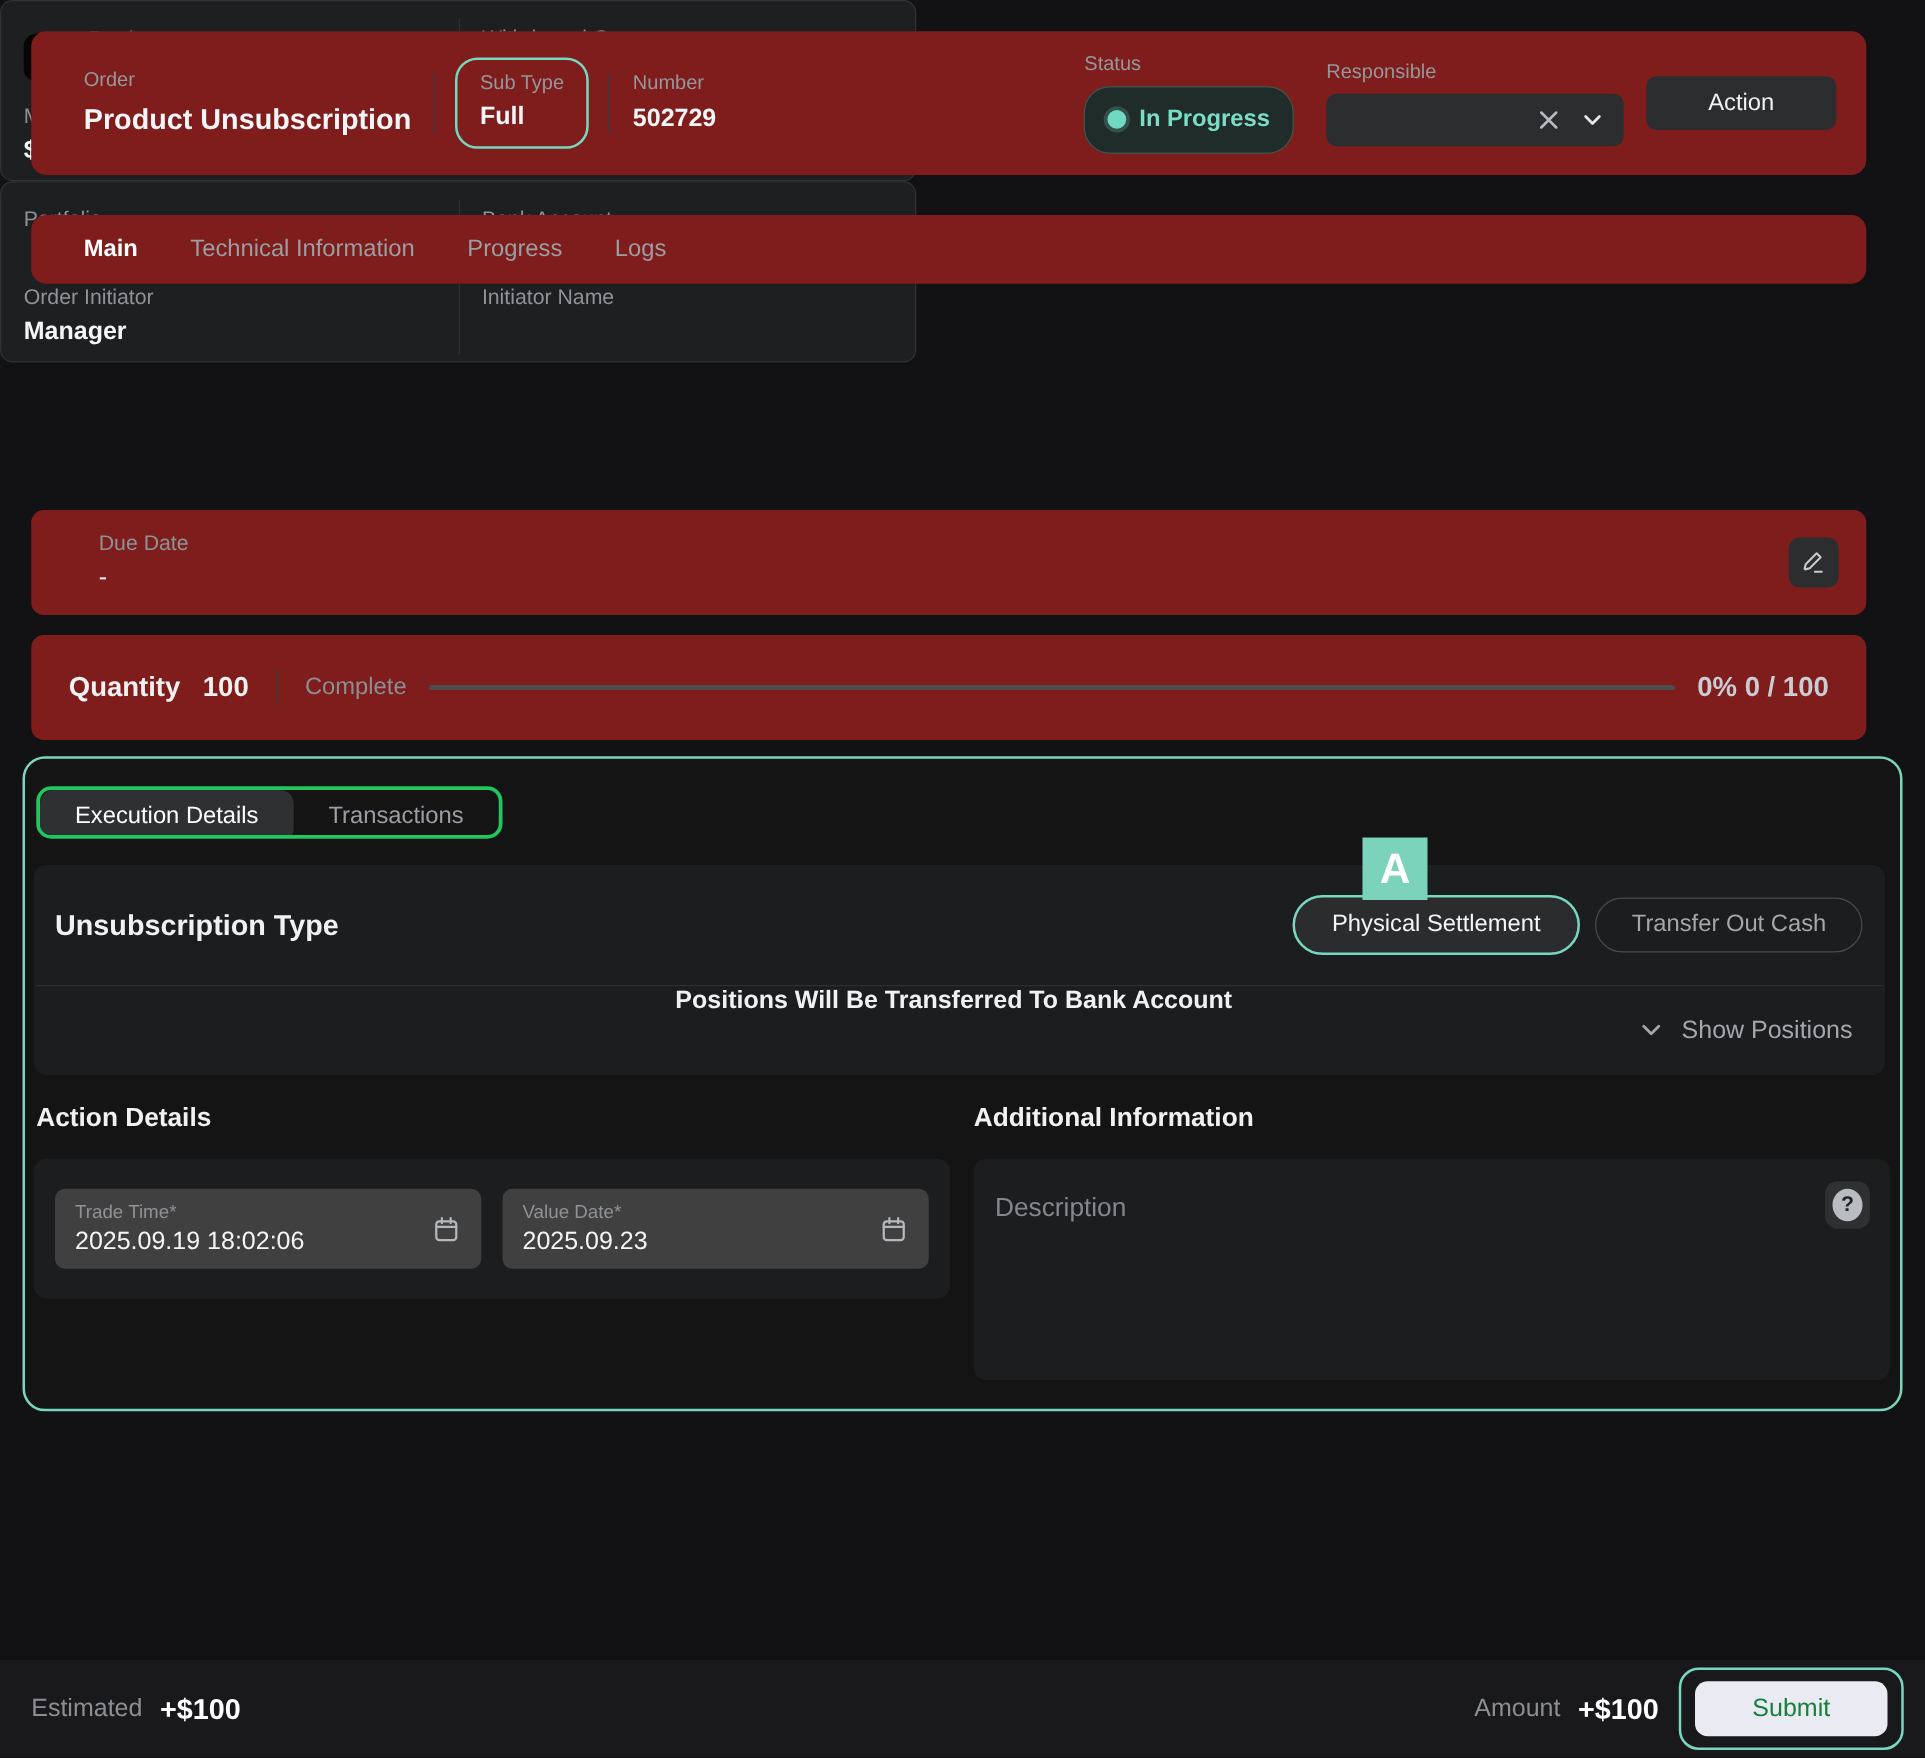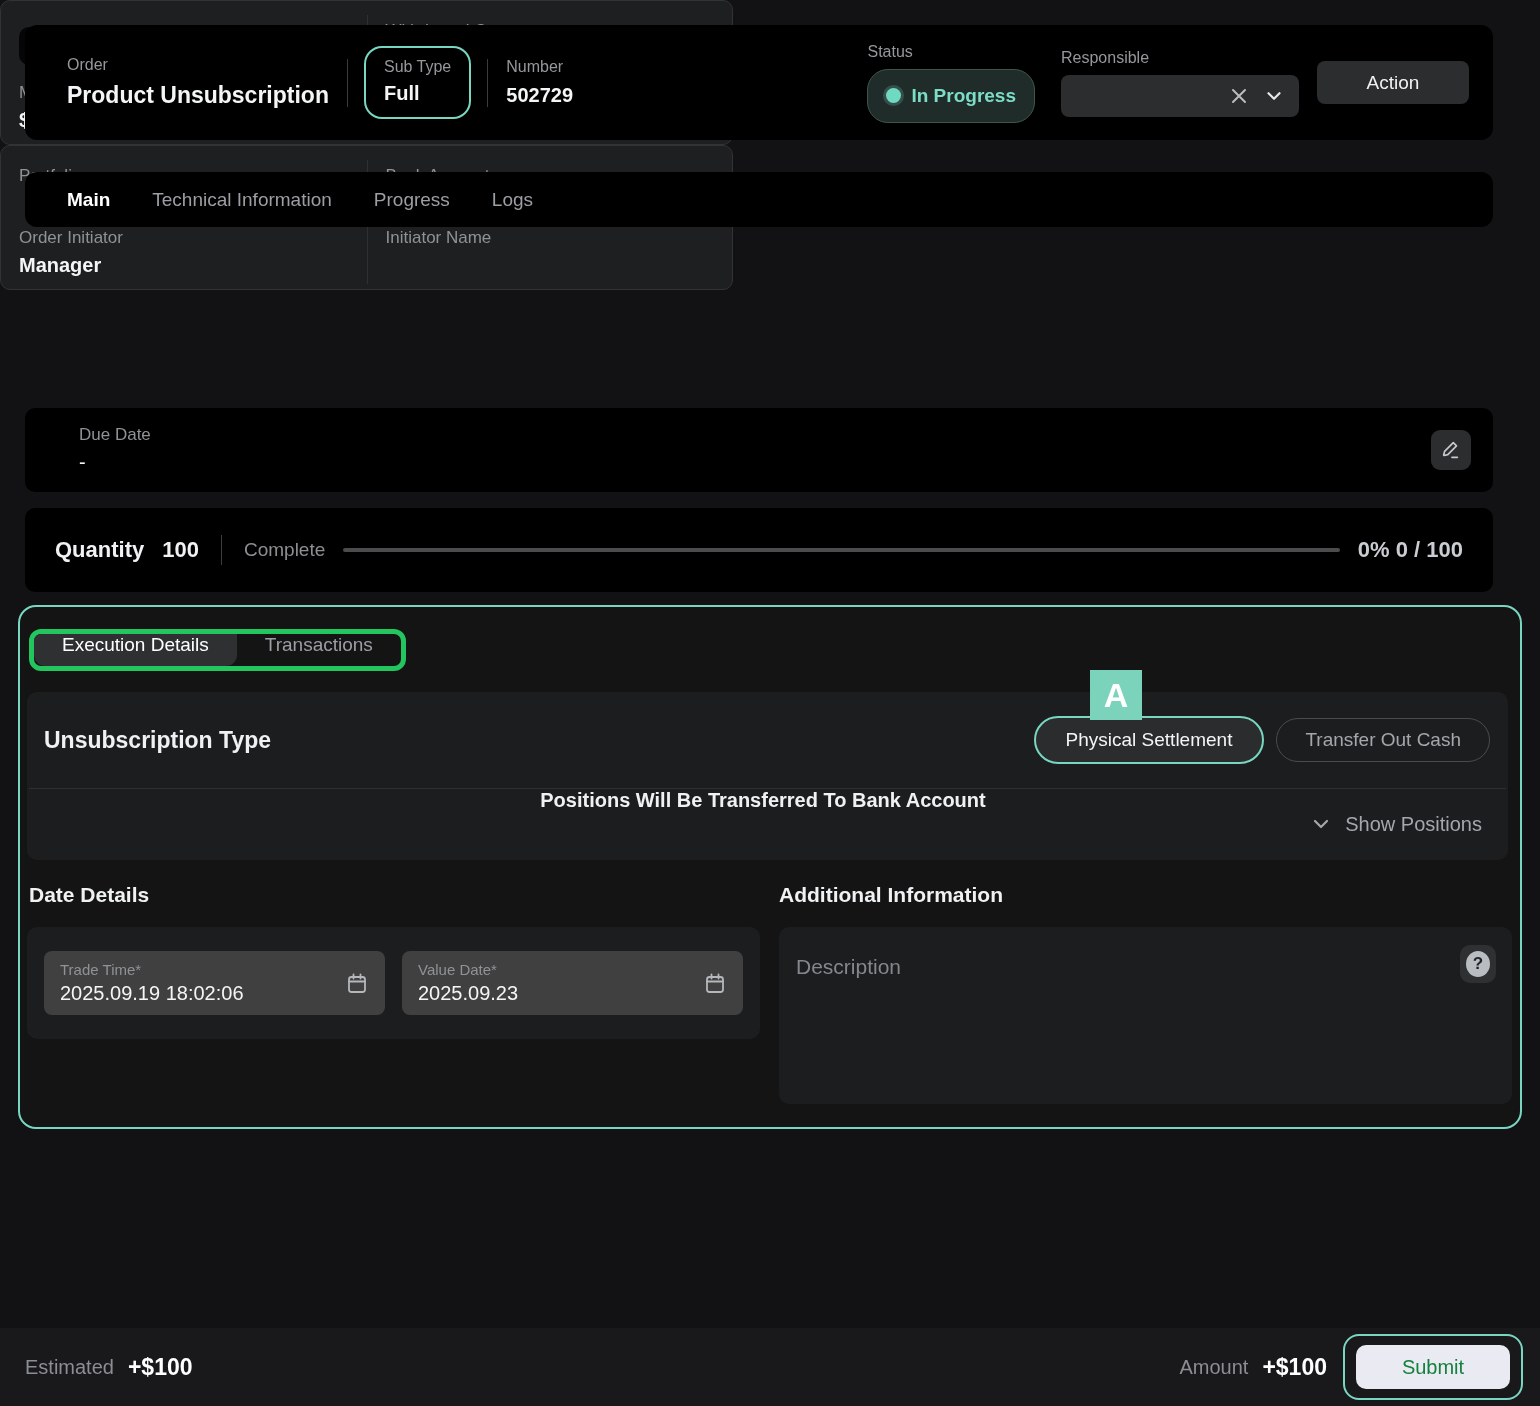--- a/index.html
+++ b/index.html
@@ -9,21 +9,21 @@
     font-family:"Liberation Sans", sans-serif;
     color:#f0f1f2;
     position:relative;
     overflow:hidden;
   }
   .page { position:absolute; inset:0; }
 
   
   .lbl { color:#95979b; font-size:16px; }
   .val { color:#f4f5f6; font-size:20px; font-weight:bold; }
-  .card { background:#000000; border-radius:12px; position:absolute; }
+  .card { background:#7f1d1d; border-radius:12px; position:absolute; }
   .vdiv { width:1px; height:48px; background:#3a3b3d; }
 
   
   .header { left:25px; top:25px; width:1468px; height:115px;
             display:flex; align-items:center; padding:0 24px 0 42px; }
   .hgroup { display:flex; flex-direction:column; gap:8px; }
   .header .order-group { margin-right:18px; }
   .order-title { font-size:23px; }
   .subtype-box { border:2px solid #79d6c0; border-radius:18px; padding:10px 18px 12px 18px;
                  margin:0 16px; display:flex; flex-direction:column; gap:6px; }
@@ -79,22 +79,22 @@
   .qty-sep { width:1px; height:30px; background:#3c3d3f; margin:0 4px; }
   .complete-lbl { color:#8b8e92; font-size:19px; }
   .progress-track { flex:1; height:4px; background:#4a4c4e; border-radius:2px; position:relative; }
   .progress-fill { position:absolute; left:0; top:0; bottom:0; background:#79d6c0; border-radius:2px; }
   .progress-text { color:#c9ccd1; font-size:22px; font-weight:bold; white-space:nowrap; }
 
   
   .exec-section { position:absolute; left:18px; top:605px; width:1504px; height:524px;
                   border:2px solid #79d6c0; border-radius:18px; background:#141415; }
   .seg-control { position:absolute; left:9px; top:22px; height:42px;
-                 border:5px solid #22c55e; border-radius:12px;
-                 display:inline-flex; align-items:flex-end; padding:0; overflow:hidden; }
+                 border:3px solid #22c55e; border-radius:12px;
+                 display:inline-flex; align-items:flex-start; padding:0; overflow:hidden; }
   .seg-tab { height:42px; display:flex; align-items:center; padding:0 28px;
              font-size:19px; color:#9b9ea3; cursor:pointer; border-radius:11px; }
   .seg-tab.active { background:#2f3032; color:#ffffff; }
 
   .type-panel { position:absolute; left:7px; right:12px; top:85px; height:168px;
                 background:#1c1d1e; border-radius:10px; }
   .type-row1 { height:96px; display:flex; align-items:center; padding:0 18px 0 17px; }
   .type-heading { font-size:23px; font-weight:bold; }
   .pill-group { margin-left:auto; display:flex; align-items:center; gap:12px; }
   .pill { border-radius:26px; font-size:19px; font-family:inherit; cursor:pointer; }
@@ -295,21 +295,21 @@
           <span class="icon">
             <svg width="24" height="24" viewBox="0 0 24 24">
                 <path d="M6 9 L12 15 L18 9" fill="none" stroke="#a4a7ab" stroke-width="2.2" stroke-linecap="round" stroke-linejoin="round"></path>
               </svg>
           </span>
           <span>Show Positions</span>
         </span>
       </div>
     </div>
 
-    <span class="col-heading trade-heading">Date Details</span>
+    <span class="col-heading trade-heading">Action Details</span>
     <span class="col-heading addl-heading">Additional Information</span>
 
     <div class="trade-panel">
       <div class="field">
         <div class="field-texts">
           <span class="field-lbl">Trade Time*</span>
           <span class="field-val">2025.09.19 18:02:06</span>
         </div>
         <span class="icon">
           <svg width="24" height="24" viewBox="0 0 24 24" fill="none" stroke="#b4b7bb" stroke-width="1.8" stroke-linecap="round">

